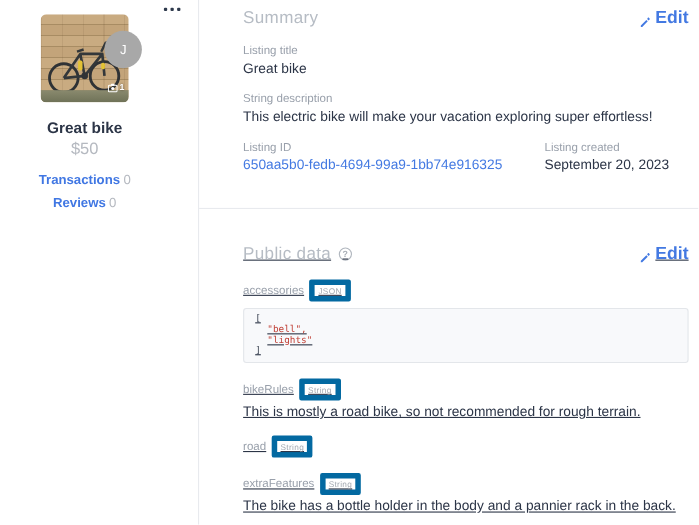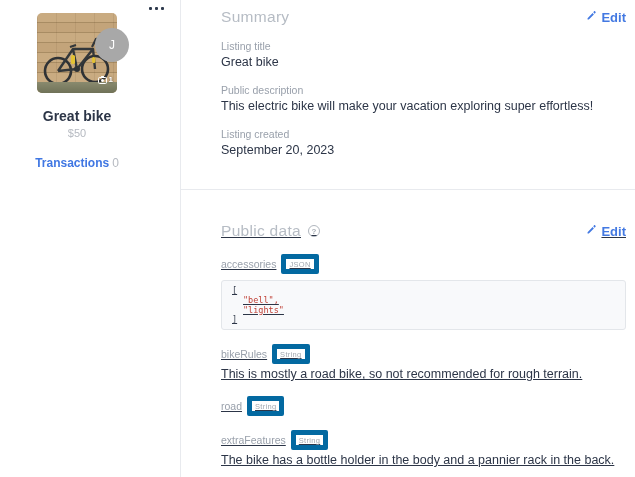--- a/index.html
+++ b/index.html
@@ -33,39 +33,39 @@
     color:#fff; font-size:8px; font-weight:bold; text-shadow:0 0 2px rgba(0,0,0,.6);
   }
   .avatar {
     position:absolute; left:95px; top:28px; width:34px; height:34px; border-radius:50%;
     background:#a8a8a8; color:#fff; font-size:12px;
     display:flex; align-items:center; justify-content:center;
   }
   .side-title { position:absolute; top:108px; left:0; width:154px; text-align:center;
     font-size:14px; font-weight:bold; color:#2c3547; }
   .side-price { position:absolute; top:127px; left:0; width:154px; text-align:center;
-    font-size:11px; color:#b5b9c0; }
+    font-size:15px; color:#b5b9c0; }
   .side-link-row { position:absolute; left:0; width:154px; text-align:center; font-size:12px; }
   .side-link-row.r1 { top:156px; }
   .side-link-row.r2 { top:177px; }
   .side-link { color:#4077e3; font-weight:bold; text-decoration:none; cursor:pointer; }
   .side-count { color:#b5b9c0; font-weight:normal; margin-left:3px; }
 
   
   .main { flex:1; min-width:0; }
   section { padding:0 9px 0 40px; }
   .sec-head { display:flex; align-items:center; justify-content:space-between; }
   .sec-title { font-size:15.5px; font-weight:normal; color:#b6bcc4; letter-spacing:.3px;
     display:flex; align-items:center; gap:7px; }
   .help {
     width:12px; height:12px; border:1px solid #b0b6be; border-radius:50%;
     font-size:8px; color:#a7adb5; display:inline-flex; align-items:center; justify-content:center;
     cursor:pointer; font-weight:bold;
   }
-  .edit-btn { display:flex; align-items:flex-start; gap:4px; color:#4379e2; font-size:13px;
+  .edit-btn { display:flex; align-items:flex-end; gap:4px; color:#4379e2; font-size:16px;
     font-weight:bold; cursor:pointer; text-decoration:none; }
   .sec-summary { padding-top:8px; padding-bottom:31px; border-bottom:1px solid #e8eaee; }
   .sec-public { padding-top:32px;text-decoration:underline; }
   .field { margin-top:14px; }
   .f-label { font-size:10.5px; color:#99a0ab; margin-bottom:3px; display:flex; align-items:center; gap:5px; }
   .f-value { font-size:12.5px; color:#2c3547; line-height:15px; }
   .f-link { color:#4379e2; text-decoration:none; cursor:pointer; }
   .two-col { display:flex; }
   .two-col .col-l { width:274px; flex:0 0 274px; }
   .type-badge {
@@ -116,20 +116,23 @@
     </div>
 
     <div class="avatar">J</div>
 
     <div class="side-title">Great bike</div>
     <div class="side-price">$50</div>
 
     <div class="side-link-row r1">
       <a class="side-link">Transactions</a><span class="side-count">0</span>
     </div>
+    <div class="side-link-row r2">
+      <a class="side-link">Reviews</a><span class="side-count">0</span>
+    </div>
   </aside>
 
   <div class="main">
 
     <section class="sec-summary">
       <div class="sec-head">
         <h2 class="sec-title">Summary</h2>
         <a class="edit-btn">
           <svg width="11" height="11" viewBox="0 0 12 12">
             <path d="M1.7 8.9 V10.3 H3.1 L8.6 4.8 7.2 3.4 1.7 8.9 Z M10.4 3 C10.7 2.7 10.7 2.3 10.4 2 L9.7 1.3 C9.4 1 9 1 8.7 1.3 L8 2.6 9.4 4 10.4 3 Z" fill="#4379e2"></path>
@@ -137,25 +140,29 @@
           <span>Edit</span>
         </a>
       </div>
 
       <div class="field">
         <div class="f-label">Listing title</div>
         <div class="f-value">Great bike</div>
       </div>
 
       <div class="field">
-        <div class="f-label">Public description</div>
+        <div class="f-label">String description</div>
         <div class="f-value">This electric bike will make your vacation exploring super effortless!</div>
       </div>
 
       <div class="field two-col">
+        <div class="col-l">
+          <div class="f-label">Listing ID</div>
+          <div class="f-value"><a class="f-link">650aa5b0-fedb-4694-99a9-1bb74e916325</a></div>
+        </div>
         <div class="col-r">
           <div class="f-label">Listing created</div>
           <div class="f-value">September 20, 2023</div>
         </div>
       </div>
     </section>
 
     <section class="sec-public">
       <div class="sec-head">
         <h2 class="sec-title">

